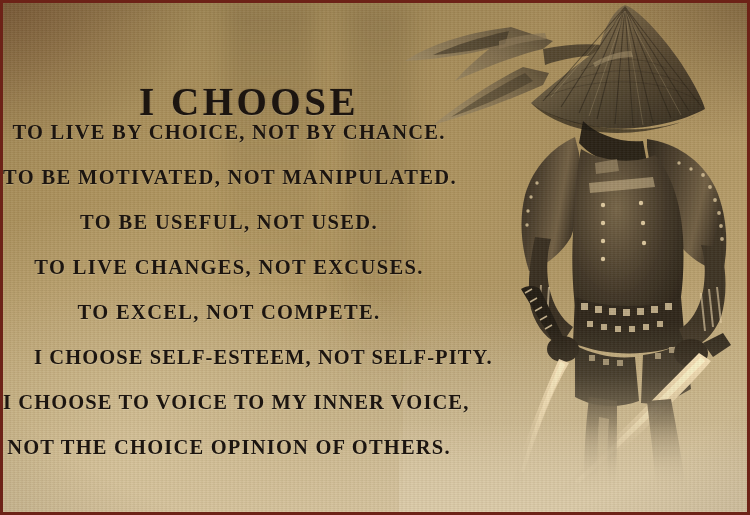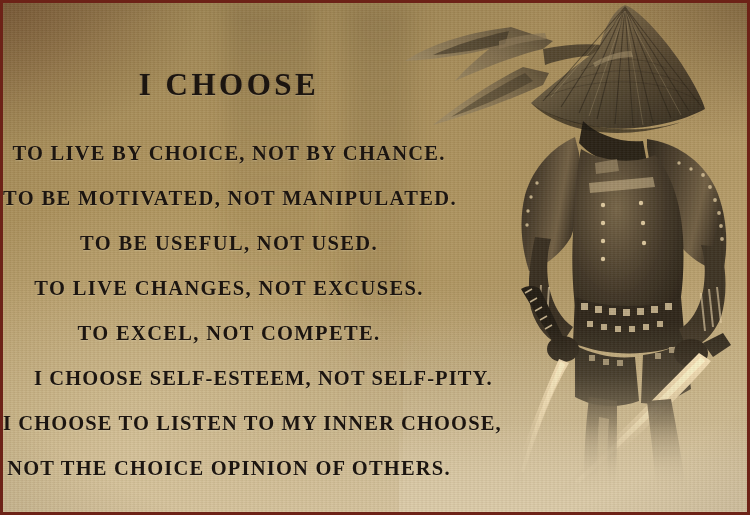--- a/index.html
+++ b/index.html
@@ -79,29 +79,30 @@
   }
 
   
   .text-block{
     position:absolute;
     left:0;top:0;width:452px;
     text-align:center;
     color:#1c1510;
   }
   .title{
-    position:absolute;left:0;top:64px;width:452px;
-    font-size:31px;
+    position:absolute;left:0;top:76px;width:452px;
+    font-size:39px;
     letter-spacing:3.5px;
     font-weight:600;
     text-shadow:0 1px 1px rgba(255,250,230,.22), 0 0 2px rgba(30,20,10,.25);
     font-variant:small-caps;
+    padding-left:20px;
   }
   .lines{
-    position:absolute;left:0;top:128px;width:452px;
+    position:absolute;left:0;top:107px;width:452px;
   }
   .line{
     font-size:20.5px;
     letter-spacing:1.35px;
     line-height:45px;
     font-weight:600;
     white-space:nowrap;
     text-shadow:0 1px 1px rgba(255,248,228,.20);
   }
   .line.l0{letter-spacing:1.25px;}
@@ -335,18 +336,18 @@
 
   <div class="text-block">
     <div class="title">I CHOOSE</div>
     <div class="lines">
       <div class="line l0">TO LIVE BY CHOICE, NOT BY CHANCE.</div>
       <div class="line l1">TO BE MOTIVATED, NOT MANIPULATED.</div>
       <div class="line l2">TO BE USEFUL, NOT USED.</div>
       <div class="line l3">TO LIVE CHANGES, NOT EXCUSES.</div>
       <div class="line l4">TO EXCEL, NOT COMPETE.</div>
       <div class="line l5">I CHOOSE SELF-ESTEEM, NOT SELF-PITY.</div>
-      <div class="line l6">I CHOOSE TO LISTEN TO MY INNER CHOOSE,</div>
+      <div class="line l6">I CHOOSE TO VOICE TO MY INNER VOICE,</div>
       <div class="line l7">NOT THE CHOICE OPINION OF OTHERS.</div>
     </div>
   </div>
 
 </div>
 
 </body></html>

